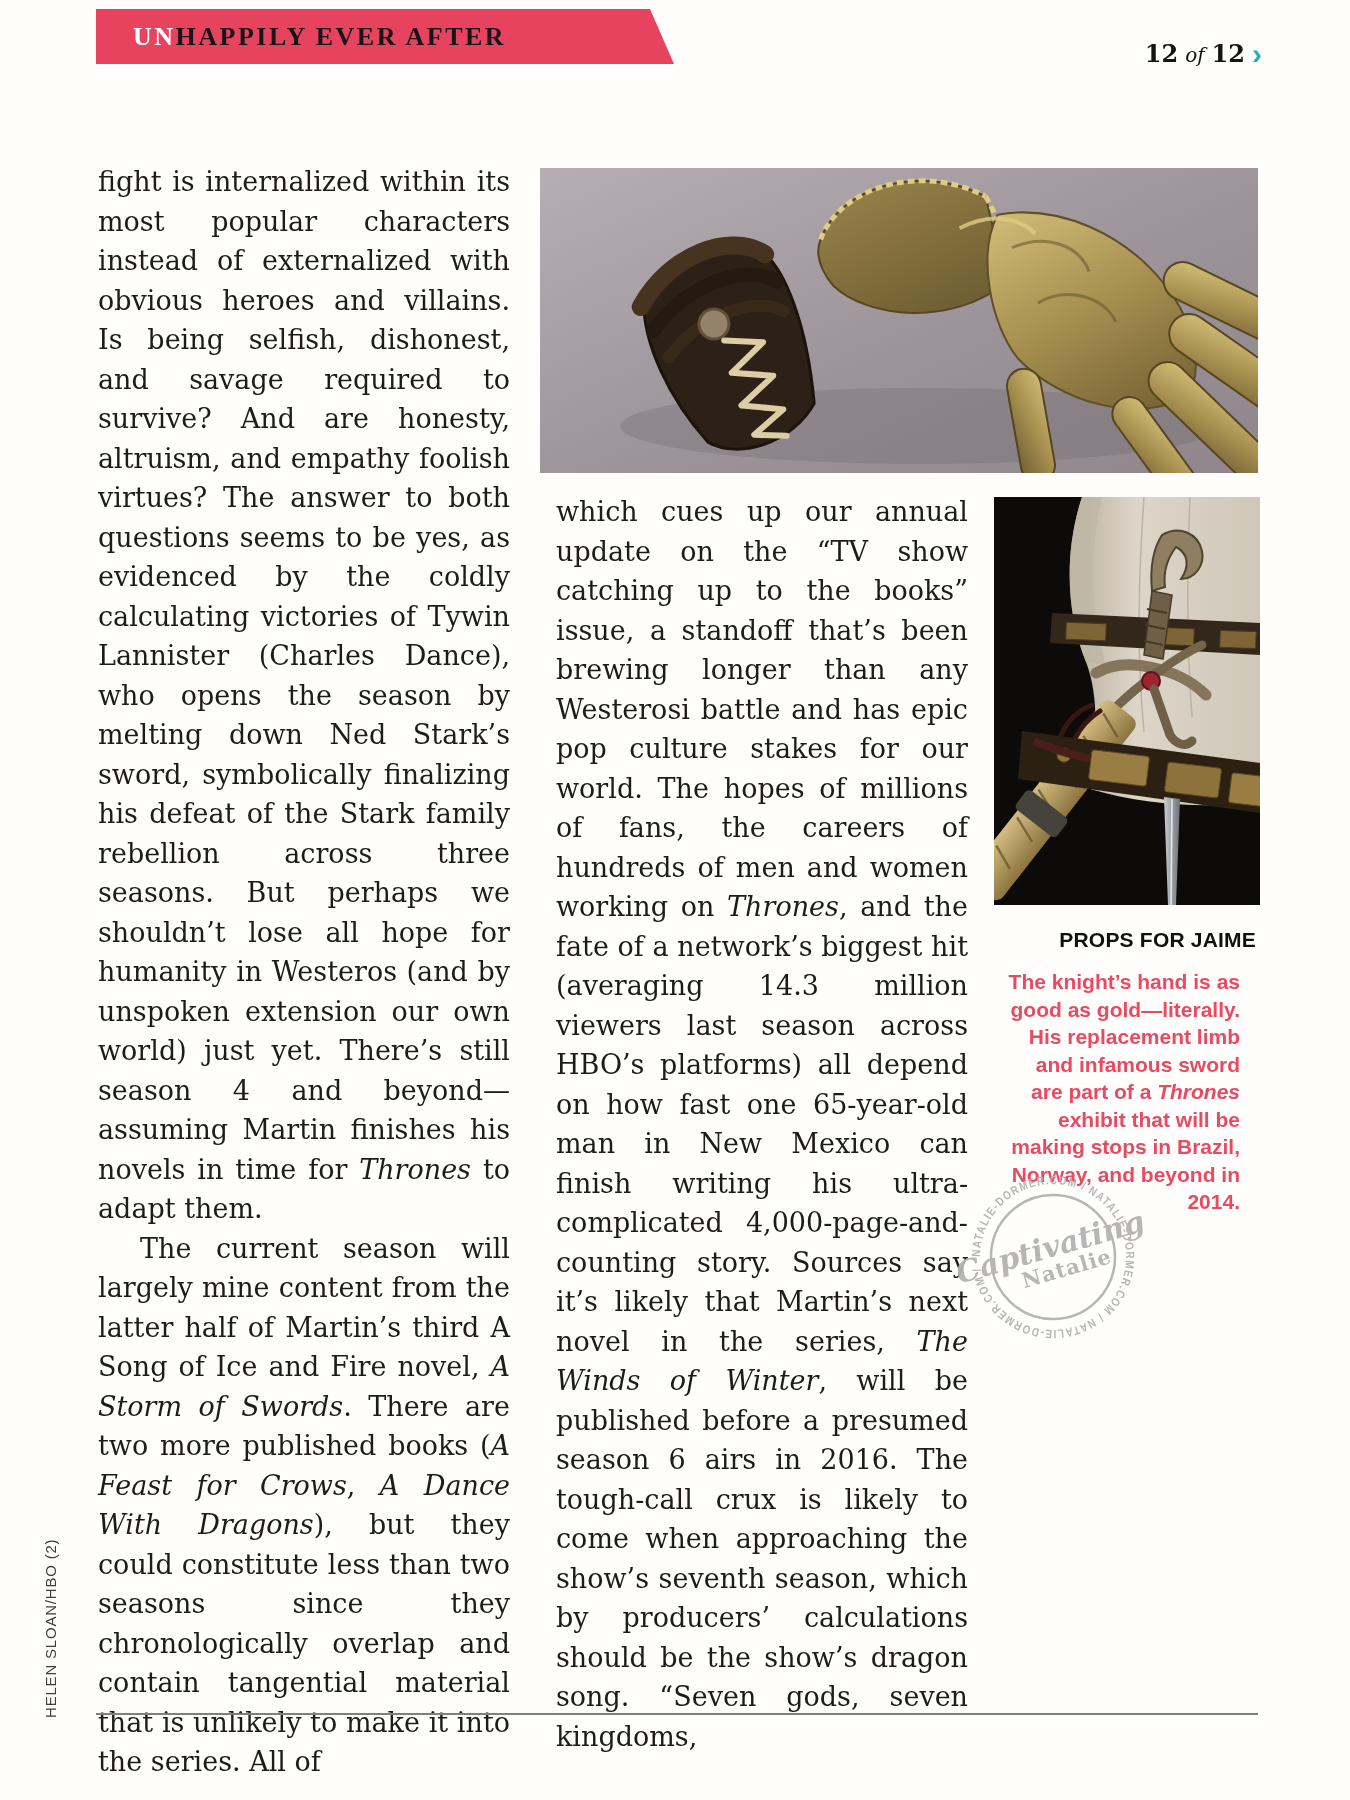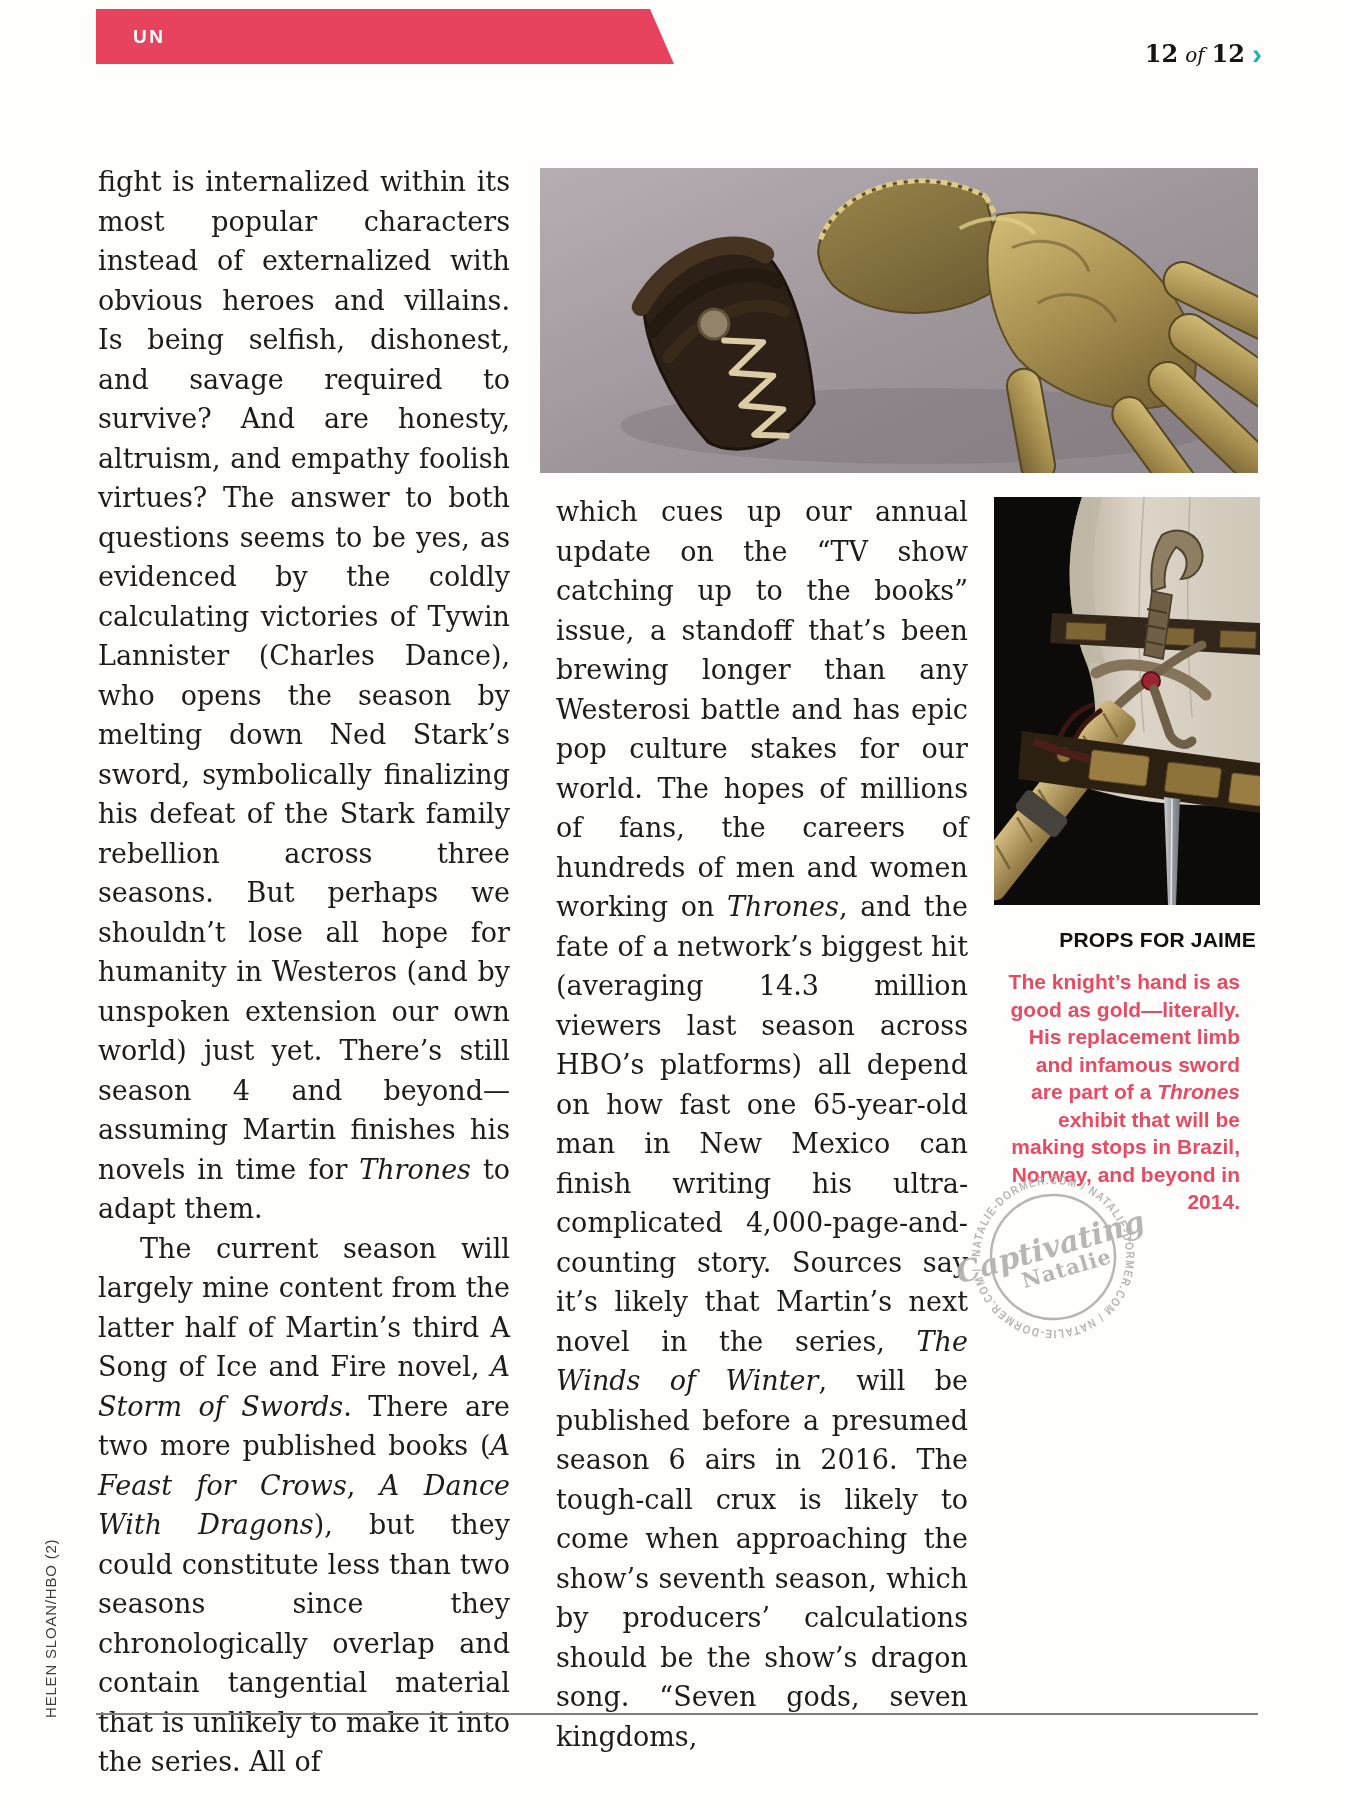--- a/index.html
+++ b/index.html
@@ -4,22 +4,22 @@
 <style>
   html,body{margin:0;padding:0;background:#ffffff;}
   .page{position:relative;width:1350px;height:1800px;background:#fffefd;overflow:hidden;
         font-family:"Liberation Sans",sans-serif;}
 
   
   .banner{position:absolute;left:96px;top:9px;width:578px;height:55px;
           background:var(--banner-bg,#e8435e);
           clip-path:polygon(0 0,calc(100% - 24px) 0,100% 100%,0 100%);
           display:flex;align-items:center;padding-left:37px;box-sizing:border-box;}
-  .banner span{font-weight:800;font-size:19px;letter-spacing:2.5px;line-height:1;
-               font-family:Liberation Sans, sans-serif;}
+  .banner span{font-weight:800;font-size:26px;letter-spacing:2.5px;line-height:1;
+               font-family:Liberation Serif, serif;}
   .banner-un{color:#ffffff;}
   .banner-rest{color:#16161a;}
 
   .pagination{position:absolute;top:27px;right:88px;display:flex;align-items:baseline;gap:7px;
               font-family:"DejaVu Serif",serif;color:#141414;margin-top:12px;}
   .pg-num{font-weight:bold;font-size:24px;}
   .pg-of{font-style:italic;font-size:20px;}
   .pg-arrow{font-family:"Liberation Sans",sans-serif;font-weight:bold;font-size:30px;
             color:var(--arrow-teal,#1cb3b0);line-height:0;position:relative;top:2px;}
 
@@ -63,20 +63,21 @@
   .rule{position:absolute;left:96px;top:1713px;width:1162px;height:2px;
         background:var(--rule-gray,#7f7f7f);}
 </style>
 </head>
 <body>
 
 <div class="page">
 
   <div class="banner">
     <span class="banner-un">UN</span>
+      <span class="banner-rest">HAPPILY EVER AFTER</span>
   </div>
 
   <div class="pagination">
     <span class="pg-num">12</span>
     <span class="pg-of">of</span>
     <span class="pg-num">12</span>
     <span class="pg-arrow">›</span>
   </div>
 
   <div class="photo photo-gauntlet">

